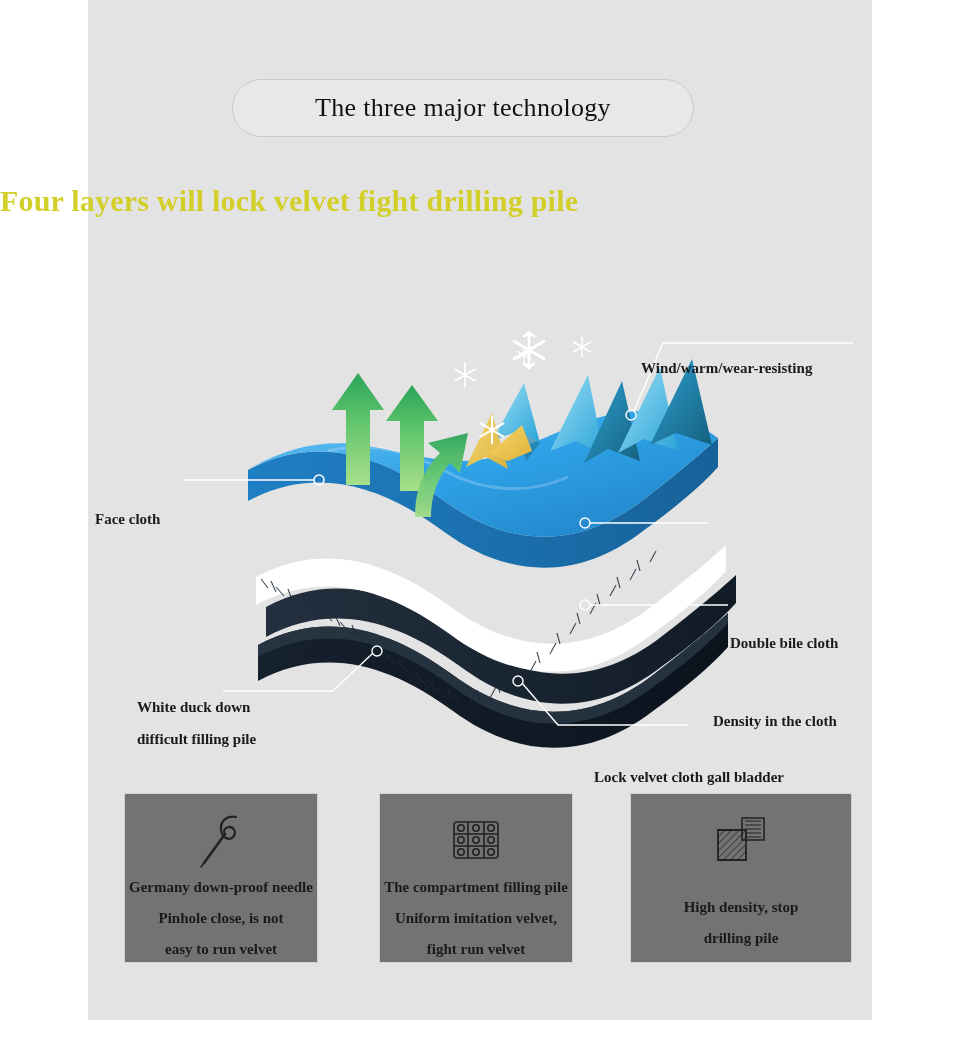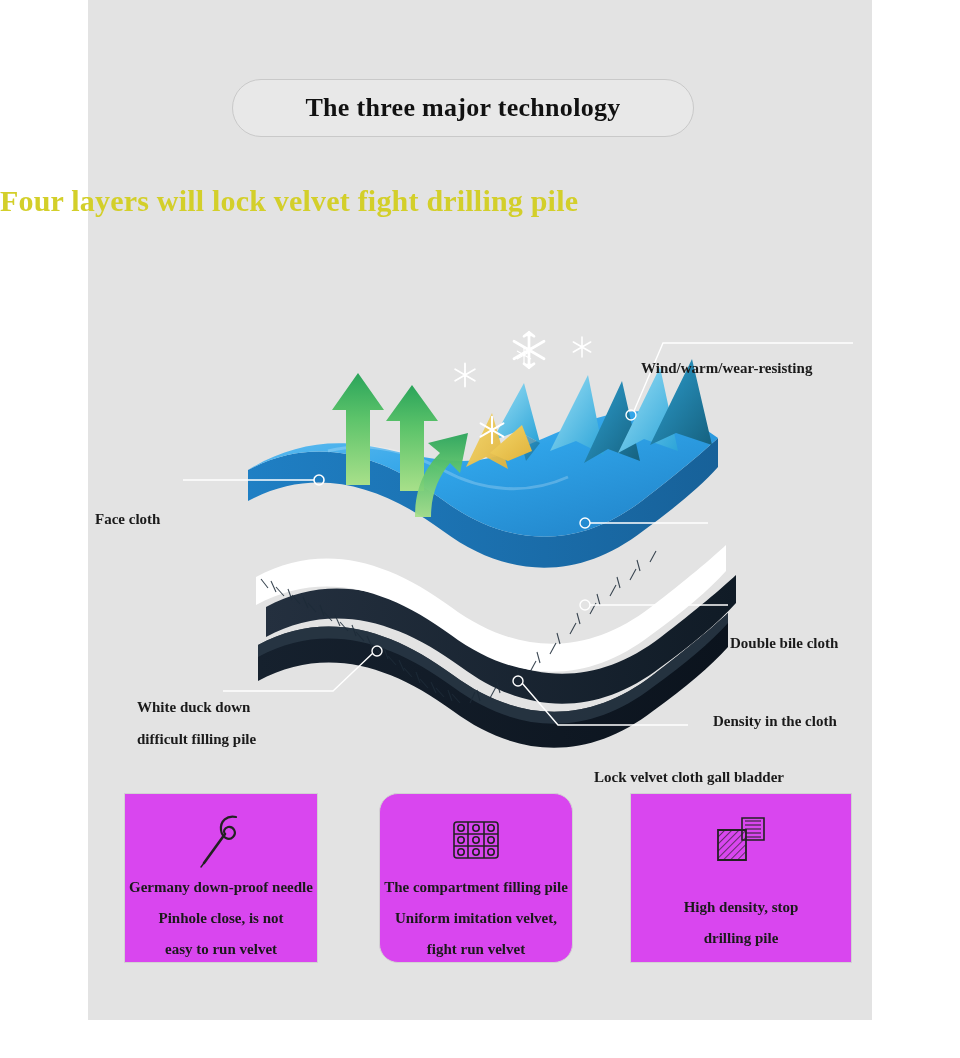--- a/index.html
+++ b/index.html
@@ -53,21 +53,21 @@
     border: 1px solid #c9c9c9;
     border-radius: 29px;
     background: #e8e8e8;
     display: flex;
     align-items: center;
     justify-content: center;
     box-sizing: border-box;
   }
   .title-pill span {
     font-family: "Liberation Serif", serif;
-    font-weight: bold;
+    font-weight: normal;
     font-size: 26px;
     color: #111111;
     letter-spacing: 0.3px;
   }
 
   .subtitle {
     position: absolute;
     left: 0;
     top: 184px;
     width: 960px;
@@ -110,26 +110,26 @@
   
   .cards {
     position: absolute;
     left: 124px;
     top: 793px;
     width: 712px;
     height: 170px;
   }
   .card {
     position: absolute;
-    background: #d946ef;
+    background: #737373;
     border: 1px solid #d2d2d2;
     box-sizing: border-box;
   }
   .card1 { left: 0px;   top: 0px;  width: 194px; height: 170px; }
-  .card2 { left: 255px; top: 0px;  width: 194px; height: 170px; border-radius: 19px; }
+  .card2 { left: 255px; top: 0px;  width: 194px; height: 170px; }
   .card3 { left: 506px; top: 0px;  width: 222px; height: 170px; }
 
   .card-icon {
     position: absolute;
     left: 0;
     top: 14px;
     width: 100%;
     display: flex;
     justify-content: center;
     align-items: center;

